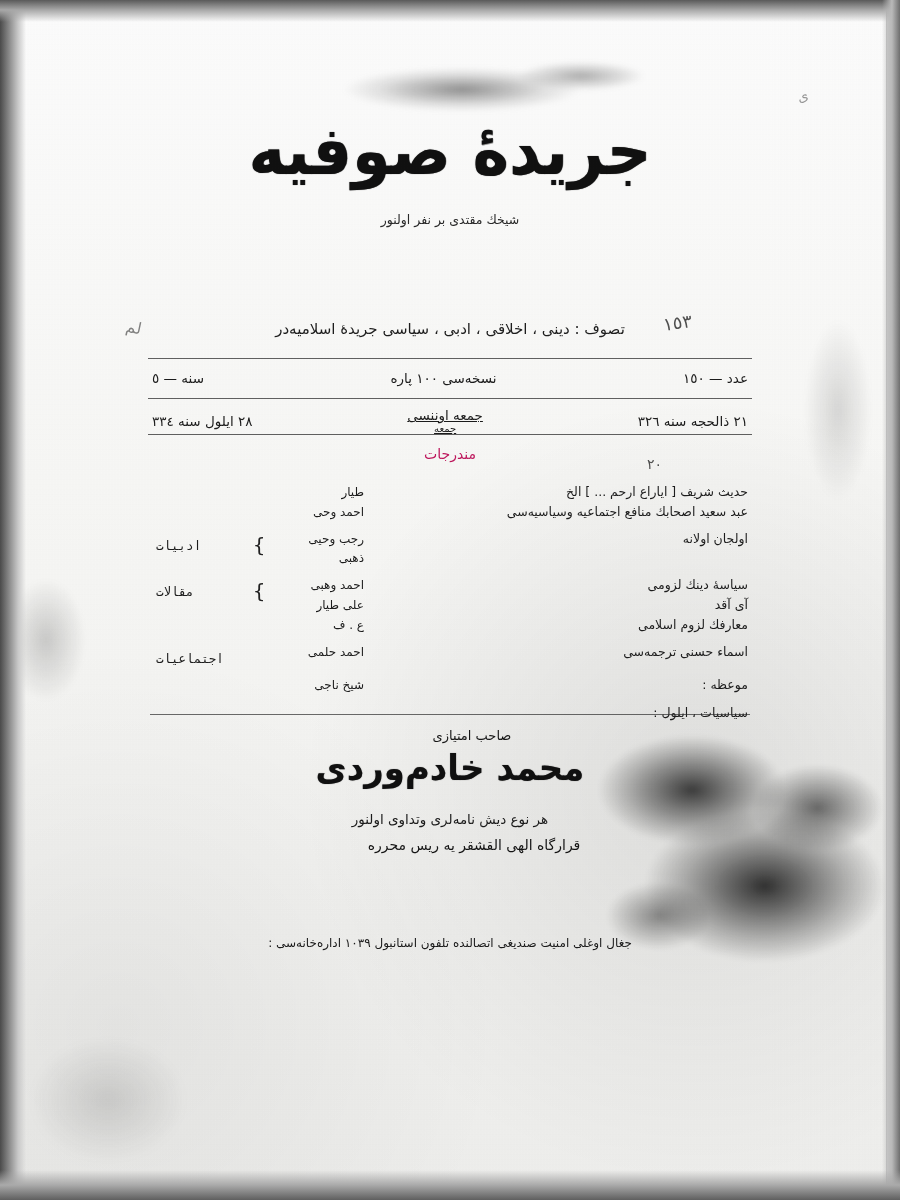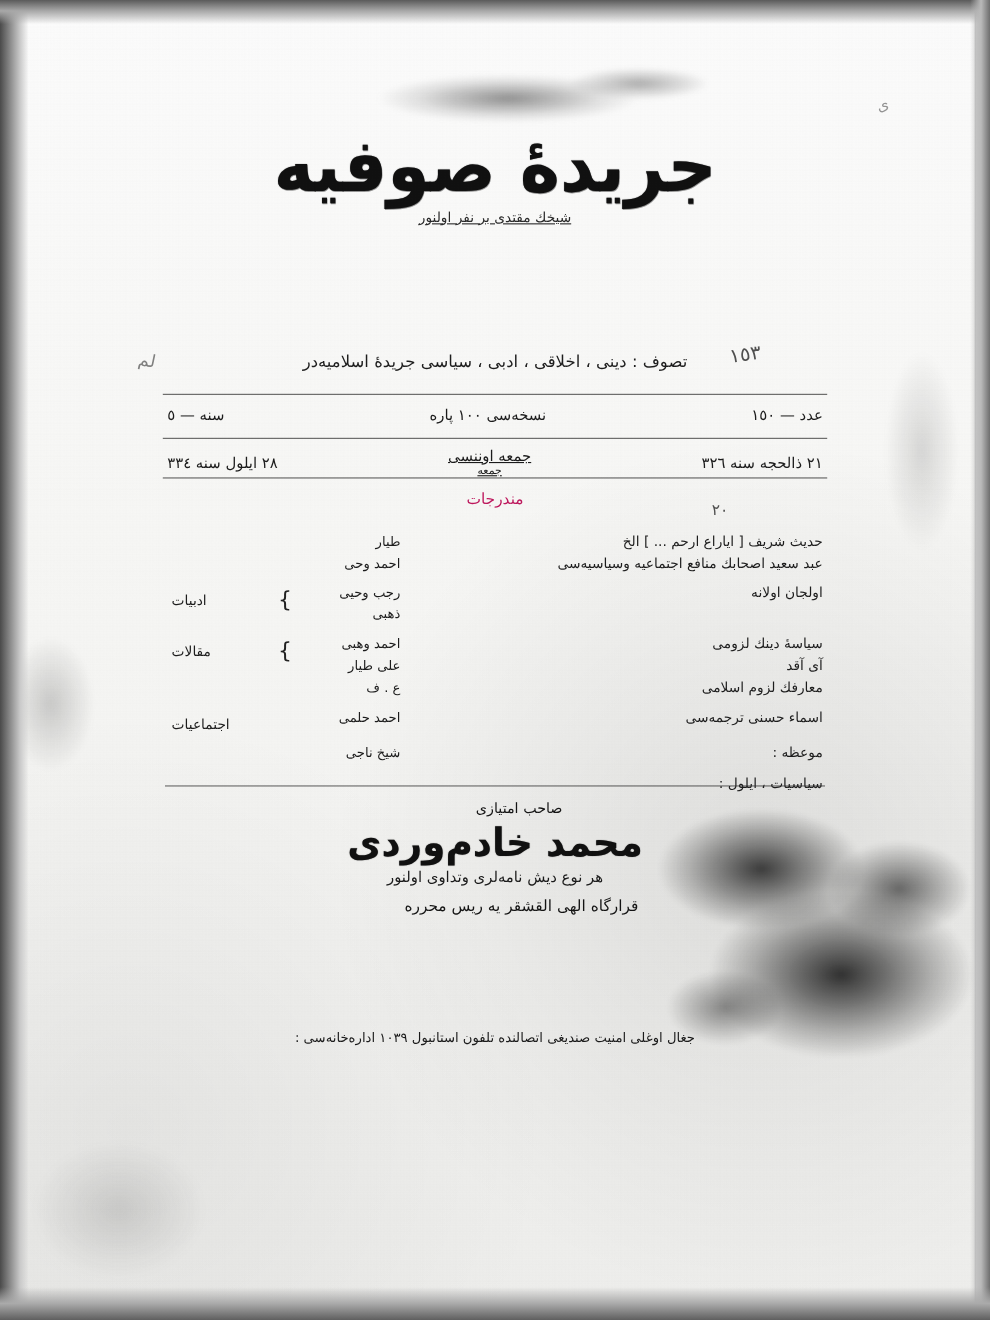--- a/index.html
+++ b/index.html
@@ -102,24 +102,24 @@
     font-family: "DejaVu Sans", sans-serif;
     font-size: 62px;
     font-weight: bold;
     letter-spacing: -2px;
     color: #111;
     line-height: 1.25;
     text-shadow: 0 0 1px rgba(0,0,0,0.6), 0.5px 0.5px 0 rgba(0,0,0,0.35);
     transform: scaleY(1.08);
   }
   .masthead-sub {
+    margin-top: 22px;
     font-size: 12.5px;
     color: #2a2a2a;
     letter-spacing: 0.5px;
-    text-decoration: underline;
   }
   .masthead-desc {
     position: absolute;
     left: 0; right: 0;
     top: 320px;
     text-align: center;
     font-size: 15px;
     color: #1e1e1e;
   }
 
@@ -176,20 +176,21 @@
     align-items: flex-start;
     margin-bottom: 8px;
   }
   .toc-cat {
     width: 96px;
     text-align: left;
     padding-left: 6px;
     padding-top: 9px;
     font-size: 12.5px;
     white-space: nowrap;
+    font-family: Liberation Mono, monospace;
   }
   .toc-brace {
     width: 14px;
     text-align: center;
     padding-top: 6px;
     font-size: 20px;
     color: #222;
     line-height: 1;
   }
   .toc-entries {
@@ -236,21 +237,21 @@
   .imprint-name {
     margin-top: 4px;
     font-size: 34px;
     font-weight: bold;
     color: #111;
     letter-spacing: -1px;
     text-shadow: 0 0 1px rgba(0,0,0,0.55);
     transform: scaleY(1.05);
   }
   .imprint-line {
-    margin-top: 3px;
+    margin-top: 24px;
     font-size: 13.5px;
     color: #1b1b1b;
     letter-spacing: 1px;
   }
   .imprint-line2 {
     margin-top: 10px;
     font-size: 14px;
     color: #141414;
     letter-spacing: 1px;
     padding-left: 48px;

